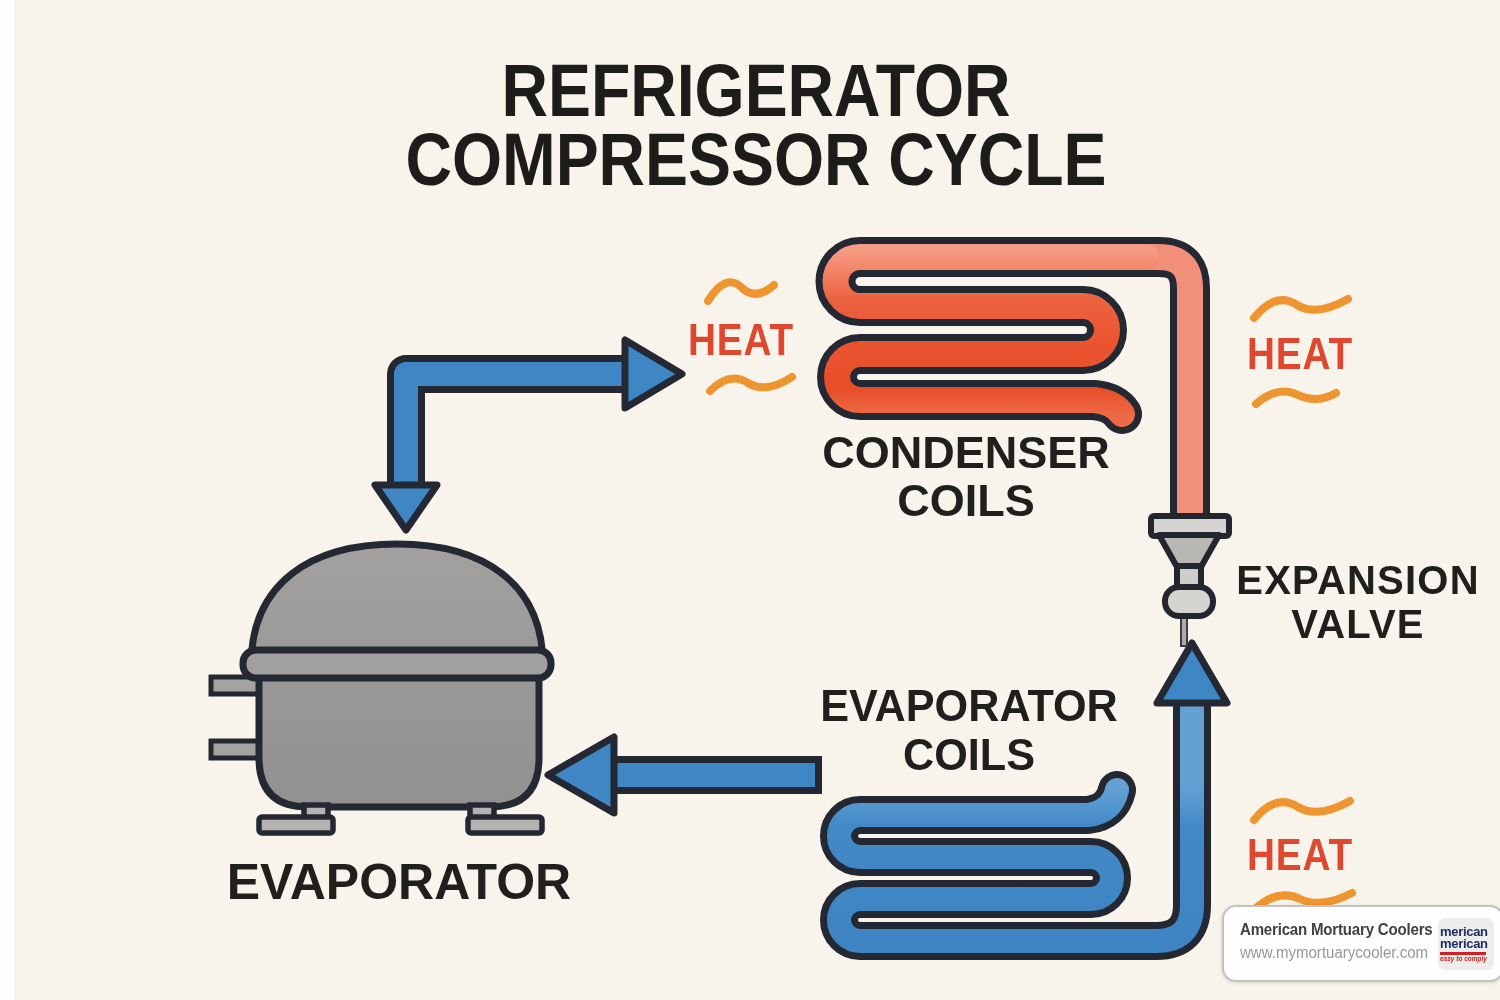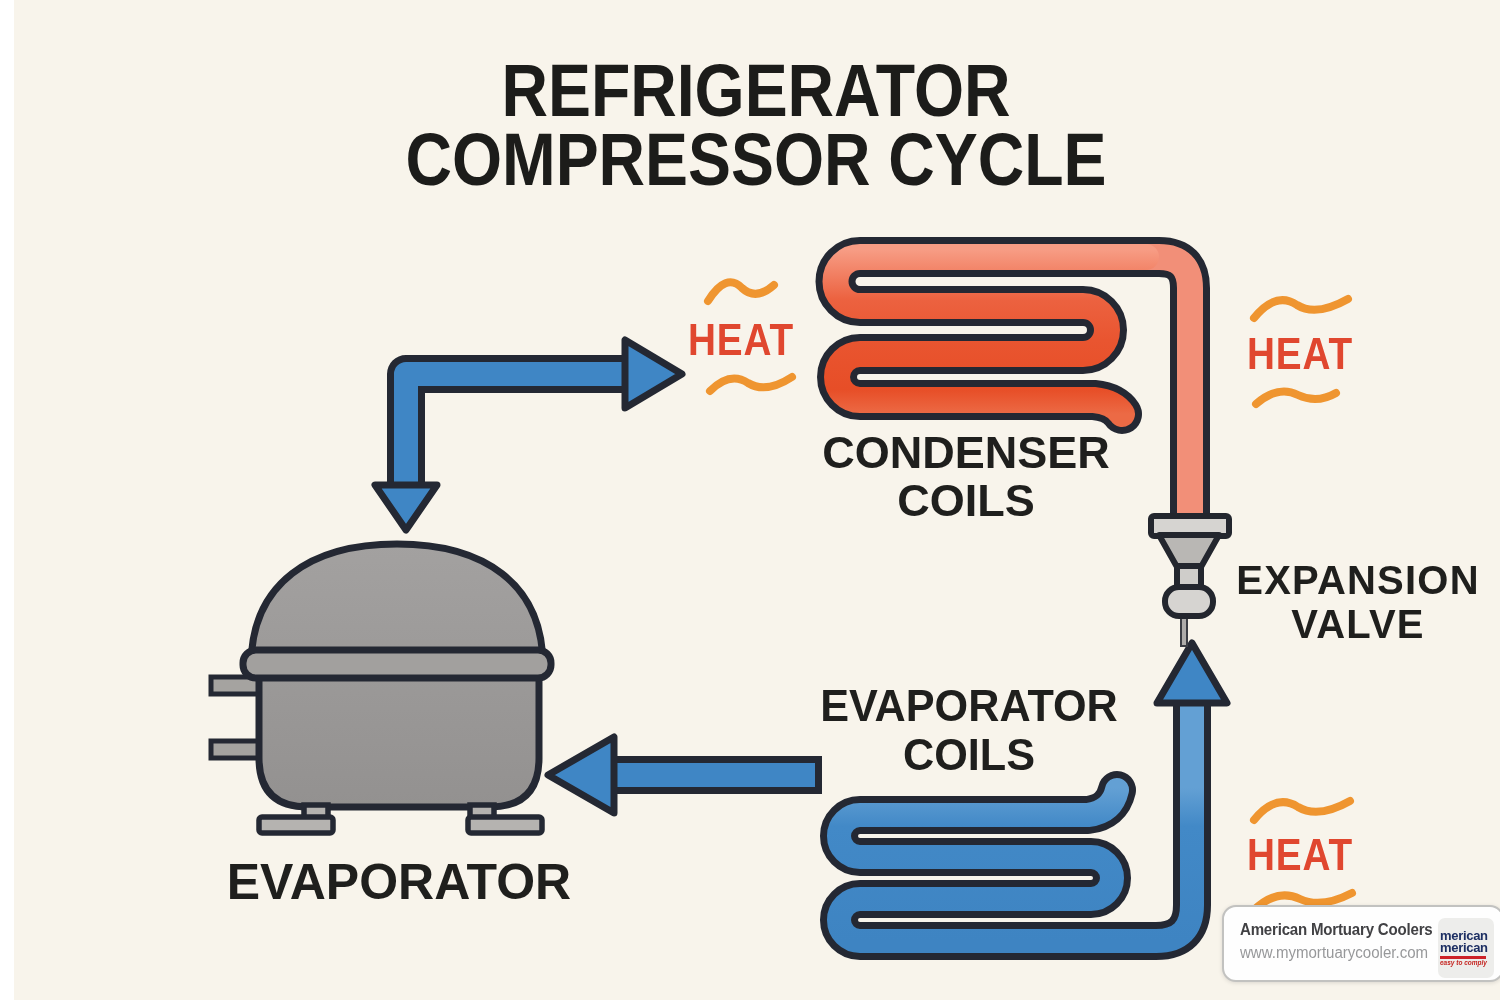--- a/index.html
+++ b/index.html
@@ -34,21 +34,21 @@
   }
   .wm-company{
     position:absolute;left:16px;top:14px;font-size:16px;font-weight:700;color:#414144;
     transform:scaleX(0.94);transform-origin:0 0;white-space:nowrap;letter-spacing:-0.2px;
   }
   .wm-site{
     position:absolute;left:16px;top:37px;font-size:16px;color:#97989a;
     transform:scaleX(0.94);transform-origin:0 0;white-space:nowrap;
   }
   .wm-logo{
-    position:absolute;right:8px;top:11px;width:56px;height:60px;
+    position:absolute;right:8px;top:11px;width:56px;height:52px;
     background:#ededeb;border-radius:7px;overflow:hidden;
     display:flex;flex-direction:column;justify-content:center;align-items:flex-start;
     padding-left:2px;box-sizing:border-box;
   }
   .wm-logo-line{font-size:13px;font-weight:700;color:#1d2f63;line-height:12px;letter-spacing:-0.3px;white-space:nowrap;}
   .wm-logo-bar{width:46px;height:3px;background:#cc2127;margin-top:2px;}
   .wm-logo-tag{font-size:6.5px;font-style:italic;font-weight:700;color:#c4231f;line-height:8px;white-space:nowrap;}
 </style>
 </head>
 <body>

